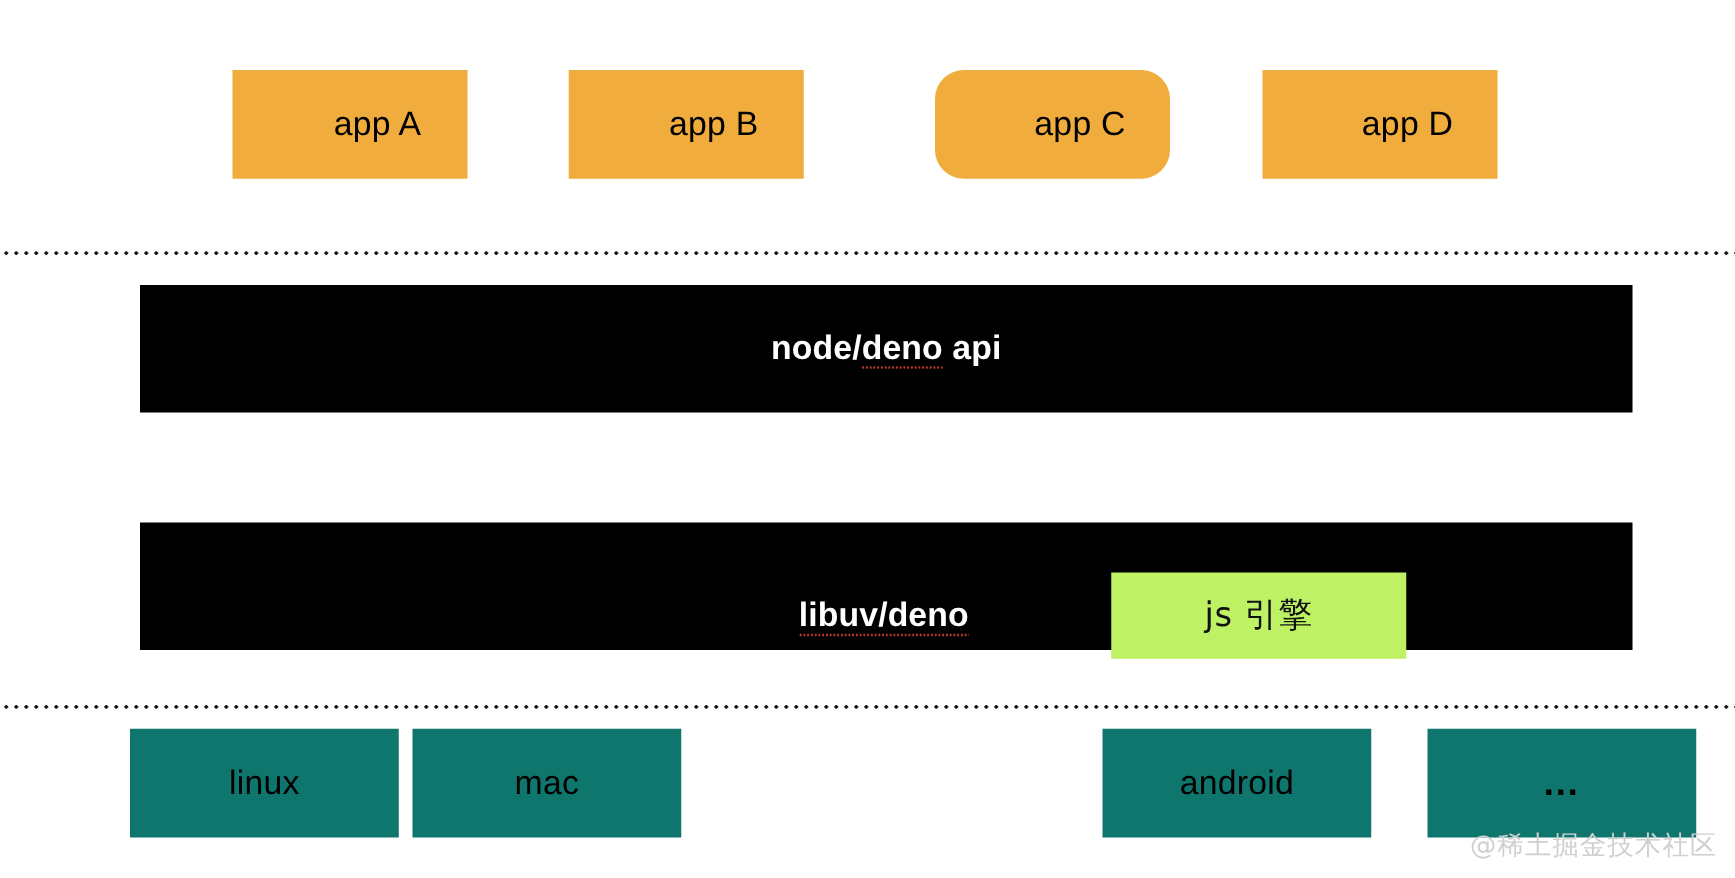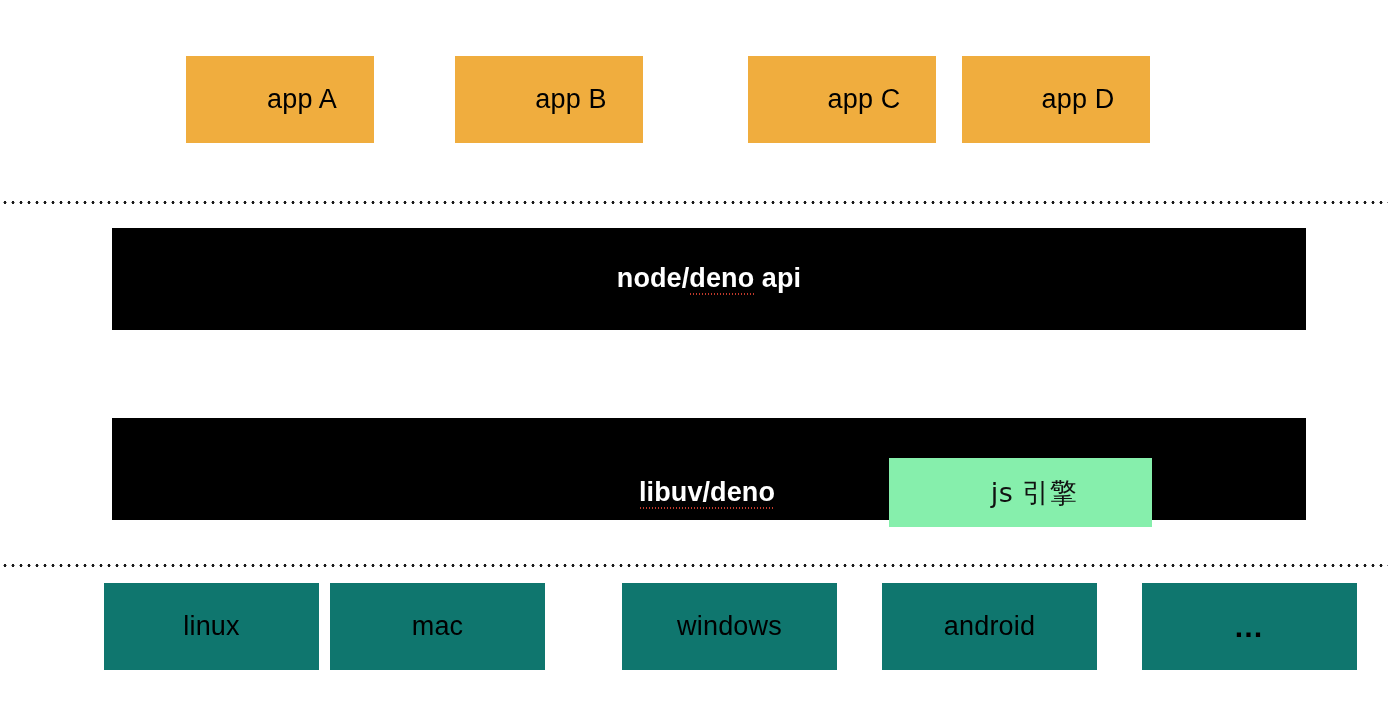--- a/index.html
+++ b/index.html
@@ -118,25 +118,24 @@
     top: 50%;
     transform: translateY(-50%);
     white-space: nowrap;
   }
   #js-engine-chip {
     position: absolute;
     left: 777px;
     top: 16px;
     width: 236px;
     height: 69px;
-    background: #86efac;
+    background: #bef264;
     display: flex;
     align-items: center;
     justify-content: center;
-    padding-left: 27px;
   }
   #js-engine-chip .label {
     font-size: 27px;
     color: #111111;
     font-weight: 400;
     letter-spacing: 0.5px;
     font-family: "DejaVu Sans", "Liberation Sans", sans-serif;
   }
 
   
@@ -175,24 +174,24 @@
 <body>
 
 <div id="canvas">
 
   <div class="box app-box" style="left:186px;">
     <span class="label">app A</span>
   </div>
   <div class="box app-box" style="left:455px;">
     <span class="label">app B</span>
   </div>
-  <div class="box app-box" style="left:748px;">
+  <div class="box app-box" style="left:748px;border-radius:23px;">
     <span class="label">app C</span>
   </div>
-  <div class="box app-box" style="left:962px;">
+  <div class="box app-box" style="left:1010px;">
     <span class="label">app D</span>
   </div>
 
   <div class="dotted-rule" style="top:201px;"></div>
 
   <div class="box black-bar" id="bar-node-api">
     <div class="bar-inner">
       <span class="bar-label"><span>node/</span><span class="squiggle">deno</span><span> api</span></span>
     </div>
   </div>
@@ -207,24 +206,22 @@
   </div>
 
   <div class="dotted-rule" style="top:564px;"></div>
 
   <div class="box os-box" style="left:104px;">
     <span class="label">linux</span>
   </div>
   <div class="box os-box" style="left:330px;">
     <span class="label">mac</span>
   </div>
-  <div class="box os-box" style="left:622px;">
-    <span class="label">windows</span>
-  </div>
   <div class="box os-box" style="left:882px;">
     <span class="label">android</span>
   </div>
   <div class="box os-box ellipsis" style="left:1142px;">
     <span class="label">…</span>
   </div>
 
+  <div id="watermark">@稀土掘金技术社区</div>
 
 </div>
 
 </body></html>

